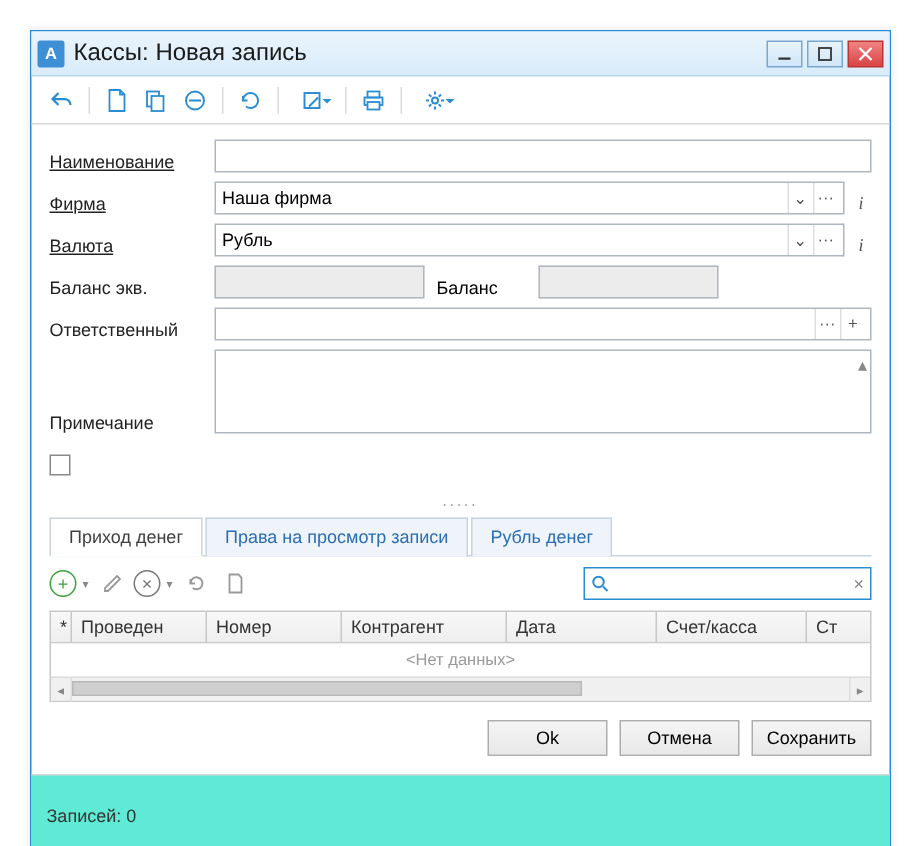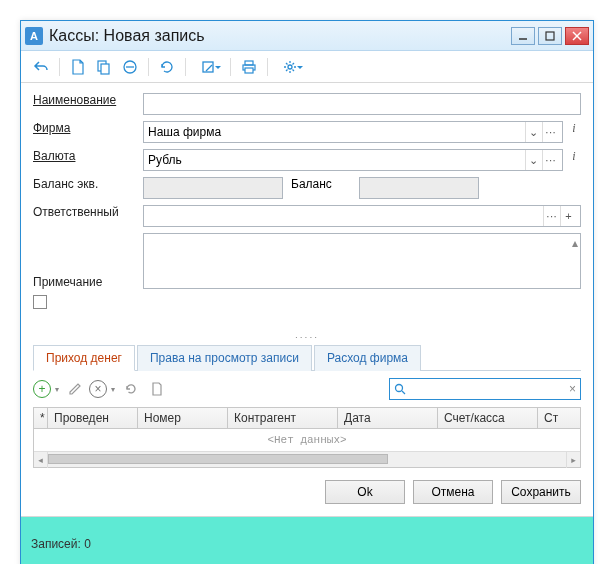--- a/index.html
+++ b/index.html
@@ -11,48 +11,48 @@
 .winbtns { display: flex; gap: 3px; }
 .winbtn { width: 24px; height: 18px; border: 1px solid #7aa7cf; background: linear-gradient(#e9f3fb,#d0e6f7); display: flex; align-items: center; justify-content: center; cursor: pointer; }
 .winbtn.close { background: linear-gradient(#f08282,#d84444); border-color: #b33; color: #fff; }
 .winbtn svg { width: 10px; height: 10px; }
 .toolbar { height: 32px; border-bottom: 1px solid #d8d8d8; display: flex; align-items: center; padding: 0 8px; gap: 2px; }
 .tbtn { width: 24px; height: 24px; display: flex; align-items: center; justify-content: center; cursor: pointer; color: #2a8dd4; border-radius: 2px; }
 .tbtn.drop { width: 32px; position: relative; }
 .tbtn.drop::after { content: ""; position: absolute; right: 3px; border: 3px solid transparent; border-top-color: #2a8dd4; top: 11px; }
 .tsep { width: 1px; height: 18px; background: #ddd; margin: 0 4px; }
 .form { padding: 10px 12px 6px; }
-.row { display: flex; align-items: flex-start; margin-bottom: 6px; min-height: 22px; }
+.row { display: flex; align-items: flex-end; margin-bottom: 6px; min-height: 22px; }
 .lbl { width: 110px; color: #222; }
 .lbl.req { text-decoration: underline; }
 .fld { flex: 1; height: 22px; border: 1px solid #aeb6bf; background: #fff; padding: 0 4px; display: flex; align-items: center; position: relative; }
 .fld.ro { background: #ececec; }
 .fld input { border: none; outline: none; width: 100%; height: 100%; background: transparent; }
 .sel-btns { display: flex; gap: 1px; margin-left: 4px; }
 .sbtn { width: 16px; height: 20px; display: flex; align-items: center; justify-content: center; cursor: pointer; color: #555; font-size: 11px; border-left: 1px solid #ddd; }
 .info { width: 14px; text-align: center; font-family: Georgia, serif; font-style: italic; color: #555; margin-left: 4px; cursor: pointer; }
 .balrow .lbl2 { width: 60px; text-align: left; margin: 0 8px; }
 .textarea { flex: 1; height: 56px; border: 1px solid #aeb6bf; background: #fff; position: relative; }
 .textarea .scroll { position: absolute; right: 2px; top: 2px; color: #888; }
 .dots-sep { text-align: center; color: #888; letter-spacing: 2px; font-size: 10px; margin: 2px 0; }
 .tabs { display: flex; border-bottom: 1px solid #c8d4df; margin: 0 12px; }
 .tab { padding: 5px 12px; border: 1px solid #c8d4df; border-bottom: none; background: #eef4f9; margin-right: 2px; cursor: pointer; position: relative; top: 1px; color: #2a6db3; }
-.tab.active { background: #fff; border-bottom: 1px solid #fff; color: #c2410c; }
+.tab.active { background: #fff; border-bottom: 1px solid #fff; color: #404040; }
 .subtb { display: flex; align-items: center; padding: 6px 12px; gap: 2px; }
 .circbtn { width: 18px; height: 18px; border: 1.5px solid; border-radius: 50%; display: flex; align-items: center; justify-content: center; font-size: 12px; line-height: 1; cursor: pointer; }
 .circbtn.add { border-color: #3ba23b; color: #3ba23b; }
 .circbtn.del { border-color: #777; color: #777; }
 .subtb .tbtn { color: #888; }
 .search { flex: 0 0 160px; margin-left: auto; height: 22px; border: 1px solid #2a8dd4; display: flex; align-items: center; padding: 0 4px; }
 .search svg { width: 12px; height: 12px; }
 .search input { flex: 1; border: none; outline: none; margin: 0 4px; }
 .grid { margin: 0 12px; border: 1px solid #c8c8c8; }
 .ghdr { display: flex; background: linear-gradient(#f8f8f8,#eee); border-bottom: 1px solid #c8c8c8; }
 .gcol { padding: 3px 6px; border-right: 1px solid #c8c8c8; color: #333; overflow: hidden; white-space: nowrap; }
-.gbody { height: 22px; display: flex; align-items: center; justify-content: center; color: #999; font-size: 11px; background: #fff; font-family: Liberation Mono, monospace; }
+.gbody { height: 22px; display: flex; align-items: center; justify-content: center; color: #999; font-size: 11px; background: #fff; }
 .gscroll { height: 16px; background: #f0f0f0; border-top: 1px solid #ddd; position: relative; }
 .gscroll .thumb { position: absolute; left: 14px; top: 2px; width: 340px; height: 10px; background: #cfcfcf; border: 1px solid #b8b8b8; }
 .gscroll .arr { position: absolute; top: 0; width: 14px; height: 16px; display: flex; align-items: center; justify-content: center; color: #888; font-size: 9px; }
 .gscroll .arr.l { left: 0; border-right: 1px solid #ddd; }
 .gscroll .arr.r { right: 0; border-left: 1px solid #ddd; }
 .dlgbtns { display: flex; justify-content: flex-end; gap: 8px; padding: 12px; }
 .btn { min-width: 80px; height: 24px; border: 1px solid #adadad; background: linear-gradient(#f5f5f5,#e8e8e8); cursor: pointer; }
 .status { border-top: 1px solid #d8d8d8; padding: 20px 10px; color: #333; font-size: 11px; background: #5eead4; }
 .chk { width: 14px; height: 14px; border: 1px solid #888; background: #fff; }
 </style>
@@ -192,21 +192,21 @@
     <div class="row">
       <div class="chk"></div>
     </div>
   </div>
 
   <div class="dots-sep">∙∙∙∙∙</div>
 
   <div class="tabs">
     <div class="tab active">Приход денег</div>
     <div class="tab">Права на просмотр записи</div>
-    <div class="tab">Расход фирма</div>
+    <div class="tab">Рубль денег</div>
   </div>
 
   <div class="subtb">
     <div class="circbtn add">+</div>
     <span style="color:#888;font-size:8px;margin:0 2px">▾</span>
     <div class="tbtn">
         <svg width="14" height="14" viewBox="0 0 14 14">
           <path d="M2 12 L2 10 L10 2 L12 4 L4 12 Z" fill="none" stroke="#999" stroke-width="1.2"></path>
         </svg>
       </div>

